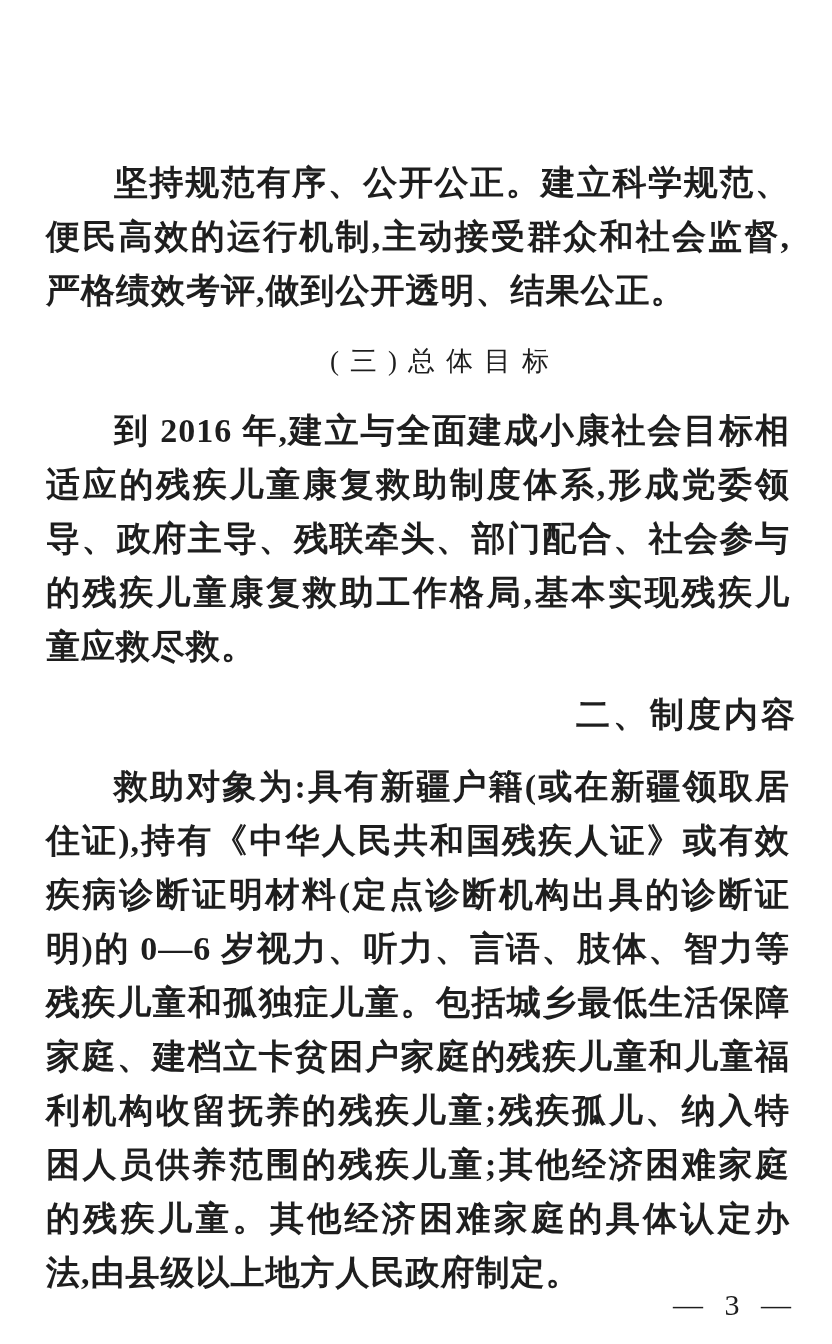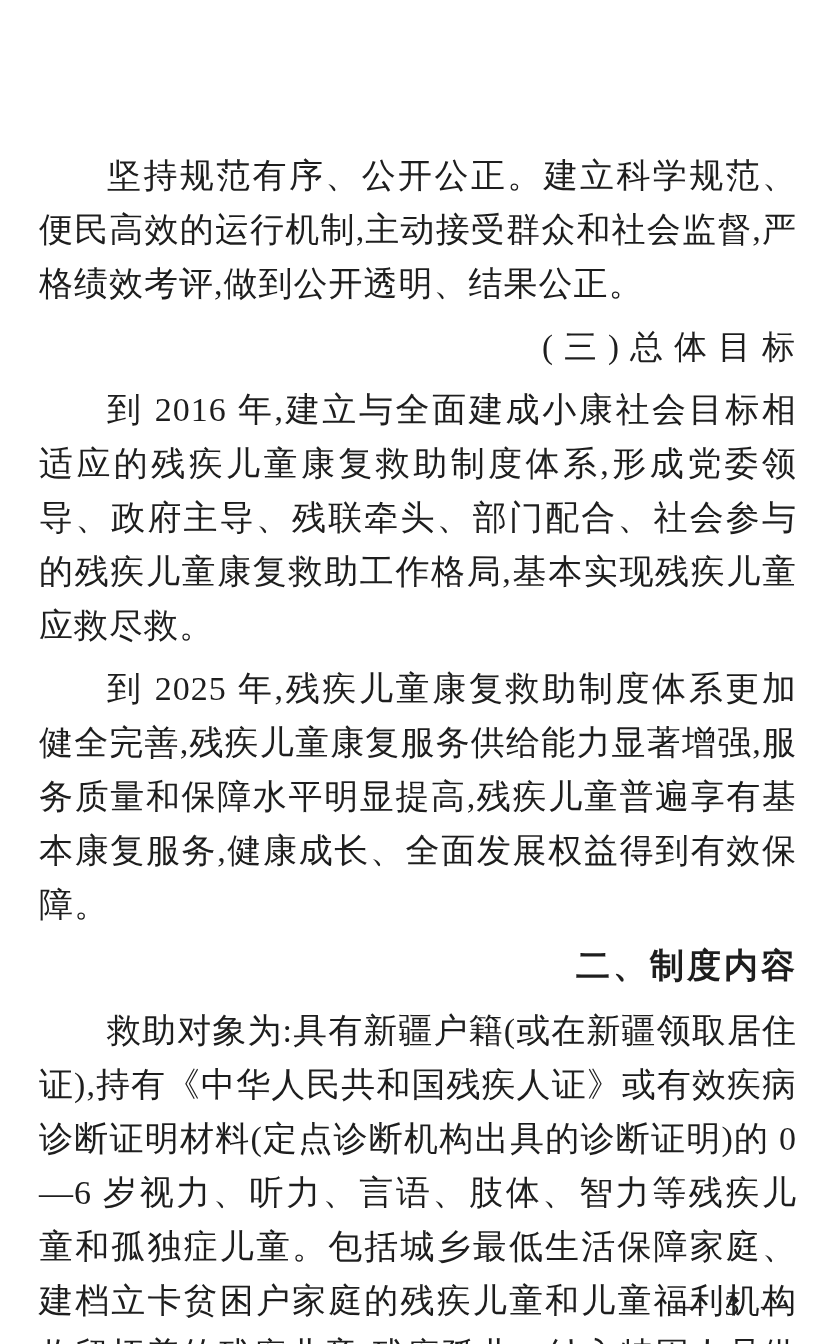--- a/index.html
+++ b/index.html
@@ -18,29 +18,30 @@
     font-family: "Liberation Serif", "DejaVu Serif", serif;
     color: #1e1e1e;
   }
   .doc {
     font-size: 34px;
     line-height: 54px;
     letter-spacing: 1px;
     text-align: justify;
   }
   .body-para {
-    margin: 9px;
+    margin: 16px;
     text-indent: 2em;
+    font-weight: bold;
   }
   .h-kai {
     margin: 0;
     text-indent: 2em;
-    font-size: 33px;
+    font-size: 27px;
     letter-spacing: 11px;
-    text-align: right;
+    text-align: center;
   }
   .h-hei {
     margin: 8px;
     text-indent: 2em;
     font-family: Liberation Mono, monospace;
     font-weight: bold;
     font-size: 34px;
     letter-spacing: 3px;
     text-align: right;
   }
@@ -55,18 +56,17 @@
   }
 </style>
 </head>
 <body>
 
 <div class="page">
   <div class="doc">
     <p class="body-para">坚持规范有序、公开公正。建立科学规范、便民高效的运行机制,主动接受群众和社会监督,严格绩效考评,做到公开透明、结果公正。</p>
     <p class="h-kai">(三)总体目标</p>
     <p class="body-para">到 2016 年,建立与全面建成小康社会目标相适应的残疾儿童康复救助制度体系,形成党委领导、政府主导、残联牵头、部门配合、社会参与的残疾儿童康复救助工作格局,基本实现残疾儿童应救尽救。</p>
-    <p class="body-para">到 2025 年,残疾儿童康复救助制度体系更加健全完善,残疾儿童康复服务供给能力显著增强,服务质量和保障水平明显提高,残疾儿童普遍享有基本康复服务,健康成长、全面发展权益得到有效保障。</p>
     <p class="h-hei">二、制度内容</p>
     <p class="body-para">救助对象为:具有新疆户籍(或在新疆领取居住证),持有《中华人民共和国残疾人证》或有效疾病诊断证明材料(定点诊断机构出具的诊断证明)的 0—6 岁视力、听力、言语、肢体、智力等残疾儿童和孤独症儿童。包括城乡最低生活保障家庭、建档立卡贫困户家庭的残疾儿童和儿童福利机构收留抚养的残疾儿童;残疾孤儿、纳入特困人员供养范围的残疾儿童;其他经济困难家庭的残疾儿童。其他经济困难家庭的具体认定办法,由县级以上地方人民政府制定。</p>
   </div>
   <div class="page-num">— 3 —</div>
 </div>
 
 </body></html>

